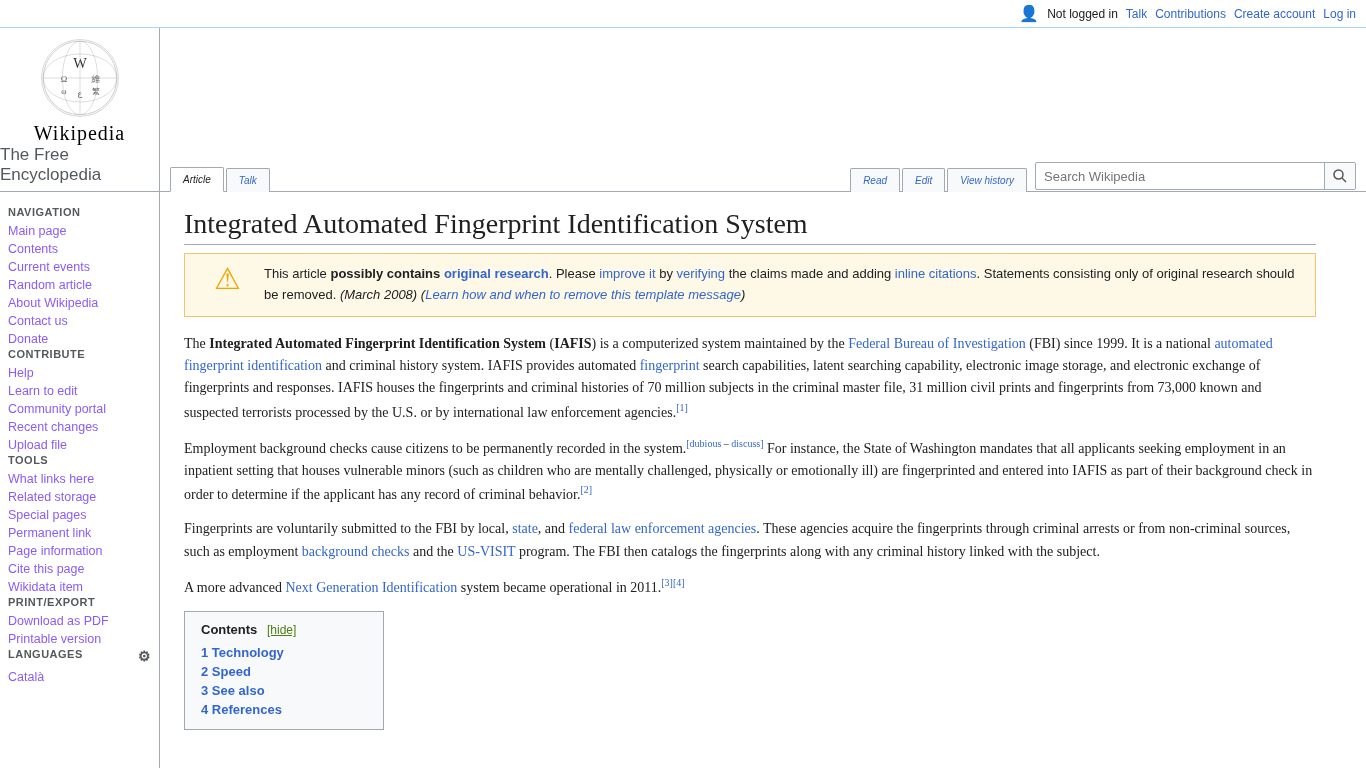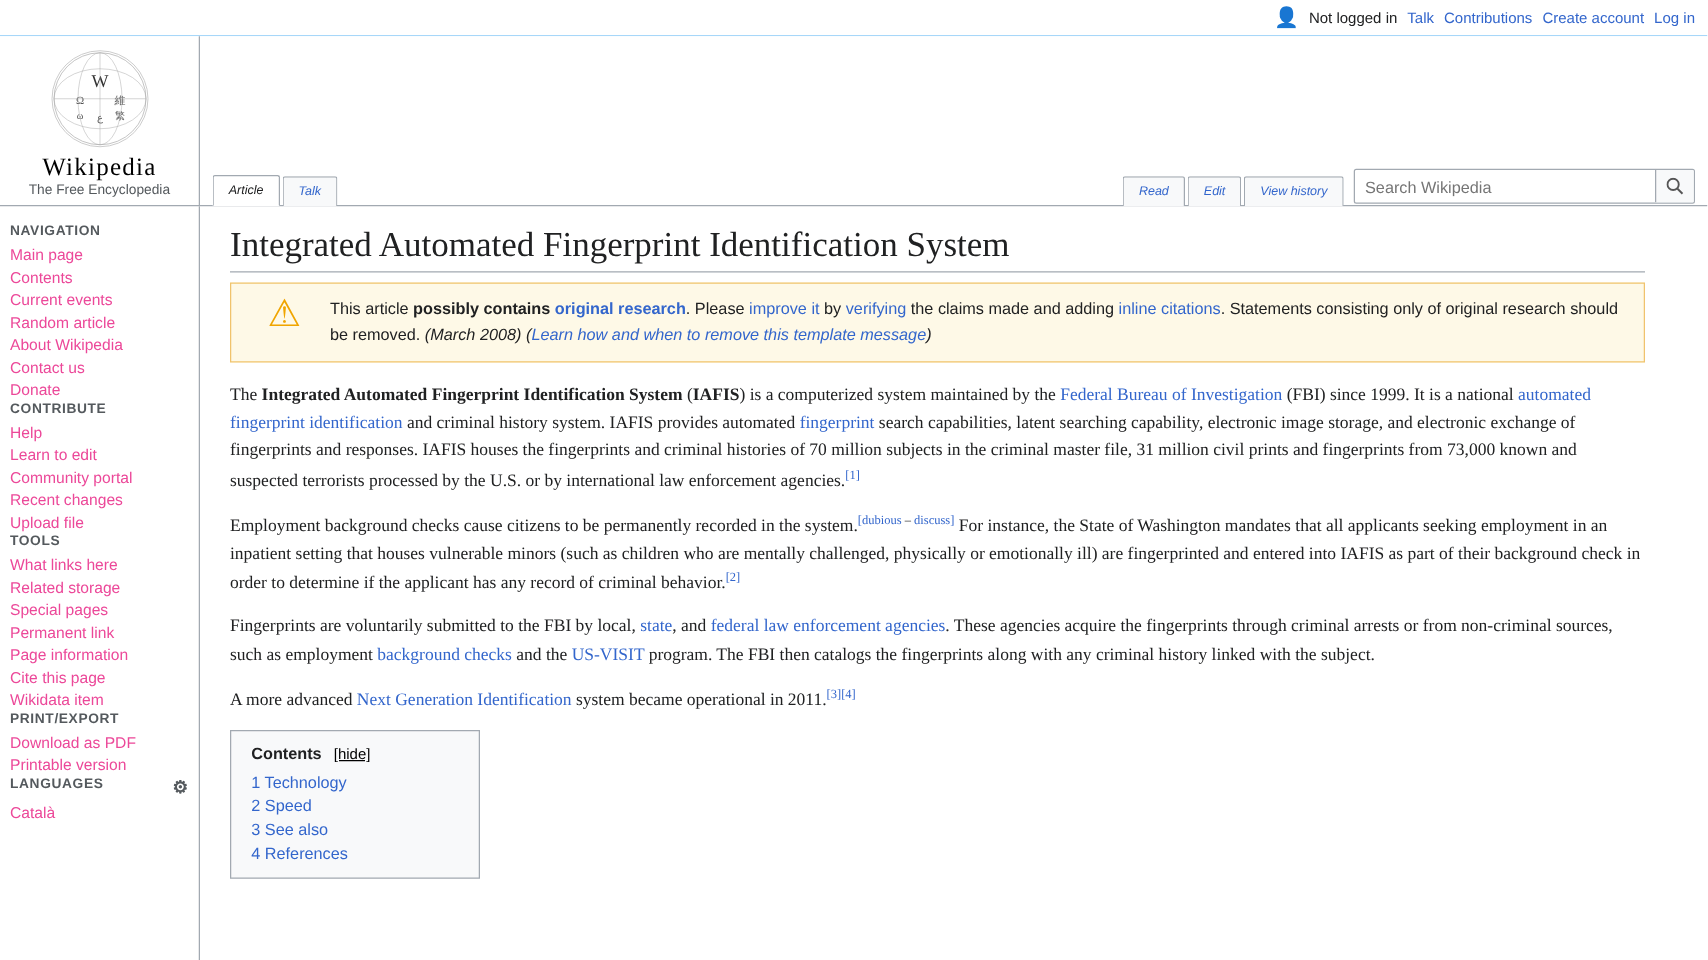--- a/index.html
+++ b/index.html
@@ -124,21 +124,21 @@
       font-weight: bold;
       color: #54595d;
       text-transform: uppercase;
       letter-spacing: 0.5px;
       margin: 0 0 4px;
     }
     .sidebar-section-title:first-child { margin-top: 4px; }
     .sidebar-link {
       display: block;
       padding: 2px 0;
-      color: #ec4899;
+      color: #8b5cf6;
       font-size: 12.5px;
     }
 
     
     #content {
       flex: 1;
       padding: 16px 24px;
       max-width: 1180px;
     }
     #page-title-el {
@@ -203,27 +203,27 @@
       padding: 10px 16px;
       min-width: 200px;
       margin-bottom: 16px;
     }
     #toc-header {
       font-size: 13px;
       font-weight: bold;
       font-family: sans-serif;
       margin-bottom: 6px;
     }
-    #toc-hide { color: #000000; font-weight: normal; font-size: 12px; margin-left: 6px; text-decoration: underline; }
+    #toc-hide { color: #4d7c0f; font-weight: normal; font-size: 12px; margin-left: 6px; text-decoration: underline; }
     .toc-item {
       font-size: 13px;
       font-family: sans-serif;
       padding: 2px 0;
     }
-    .toc-item a { color: #3366cc; }
+    .toc-item a { color: #3366cc; font-weight: bold; }
 
     
     #lang-settings {
       display: inline-block;
       font-size: 14px;
       color: #54595d;
       cursor: pointer;
     }
   </style>
 </head>
@@ -251,34 +251,34 @@
       <text x="30" y="70" font-size="10" text-anchor="middle" font-family="serif" fill="#555">ω</text>
       <text x="70" y="70" font-size="10" text-anchor="middle" font-family="serif" fill="#555">繁</text>
       <text x="50" y="72" font-size="10" text-anchor="middle" font-family="serif" fill="#555">ع</text>
 
       <line x1="50" y1="4" x2="50" y2="96" stroke="#aaa" stroke-width="0.5"></line>
       <line x1="4" y1="50" x2="96" y2="50" stroke="#aaa" stroke-width="0.5"></line>
       <ellipse cx="50" cy="50" rx="46" ry="30" fill="none" stroke="#aaa" stroke-width="0.5"></ellipse>
       <ellipse cx="50" cy="50" rx="22" ry="46" fill="none" stroke="#aaa" stroke-width="0.5"></ellipse>
     </svg>
     <div id="logo-title" style="font-family: 'Linux Libertine', Georgia, serif; font-size: 20px; font-weight: normal; letter-spacing: 1px;">Wikipedia</div>
-    <div id="logo-subtitle" style="font-size: 11px; color: #54595d; font-family: sans-serif;">The Free Encyclopedia</div>
+    <div id="logo-subtitle" style="font-size: 17px; color: #54595d; font-family: sans-serif;">The Free Encyclopedia</div>
   </div>
 
   <div id="header-right">
     <div id="header-tabs-row">
       <div class="tab active">Article</div>
       <div class="tab">Talk</div>
       <div class="tab-spacer"></div>
       <div id="view-tabs">
         <div class="tab">Read</div>
         <div class="tab">Edit</div>
         <div class="tab">View history</div>
       </div>
-      <form id="search-form" style="margin-left: 6px; margin-bottom: 1px; align-self: flex-end;">
+      <form id="search-form" style="margin-left: 6px; margin-bottom: 1px; align-self: flex-end; gap: 48px;">
         <input id="search-input" type="text" style="border: none; outline: none; padding: 0px 8px; width: 240px; font-size: 13px; font-family: sans-serif; color: rgb(85, 85, 85); background: transparent;" placeholder="Search Wikipedia">
         <button id="search-button" type="submit" style="background: #f8f9fa; border: none; border-left: 1px solid #a2a9b1; padding: 0 8px; cursor: pointer; height: 100%; display: flex; align-items: center;">
           <svg width="14" height="14" viewBox="0 0 14 14" fill="none" xmlns="http://www.w3.org/2000/svg">
             <circle cx="5.5" cy="5.5" r="4.5" stroke="#555" stroke-width="1.5"></circle>
             <line x1="9" y1="9" x2="13" y2="13" stroke="#555" stroke-width="1.5"></line>
           </svg>
         </button>
       </form>
     </div>
   </div>

